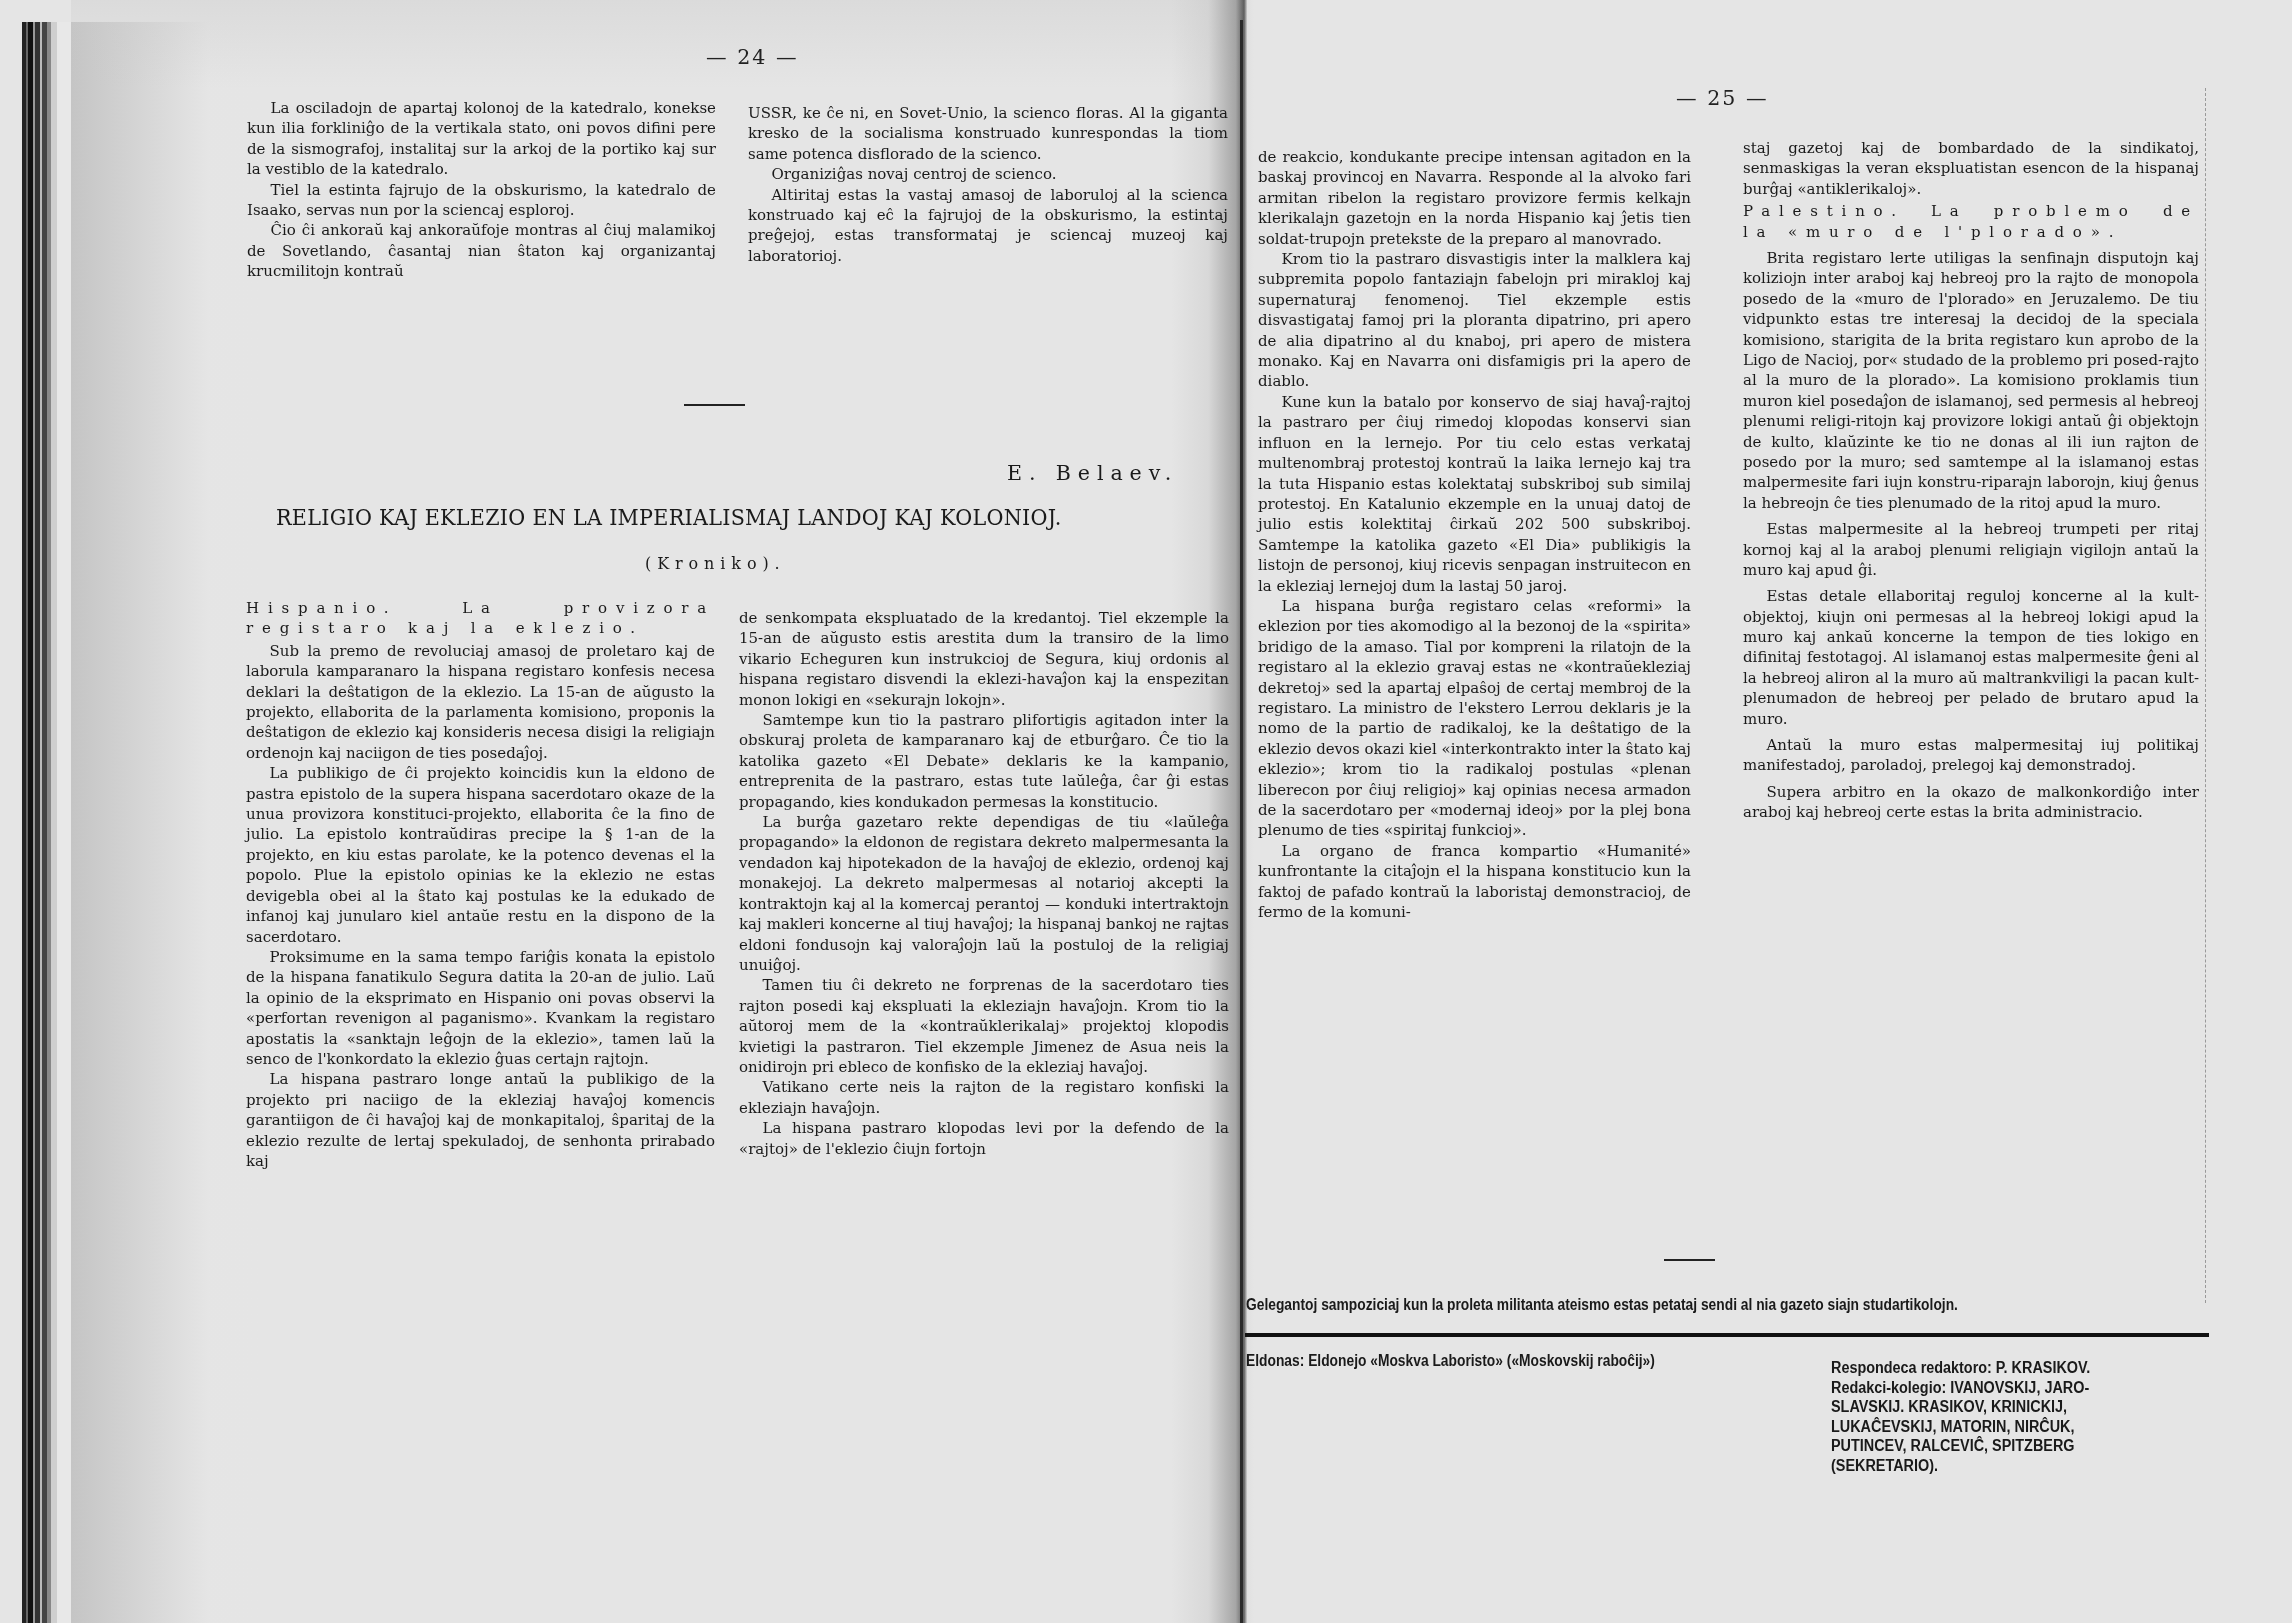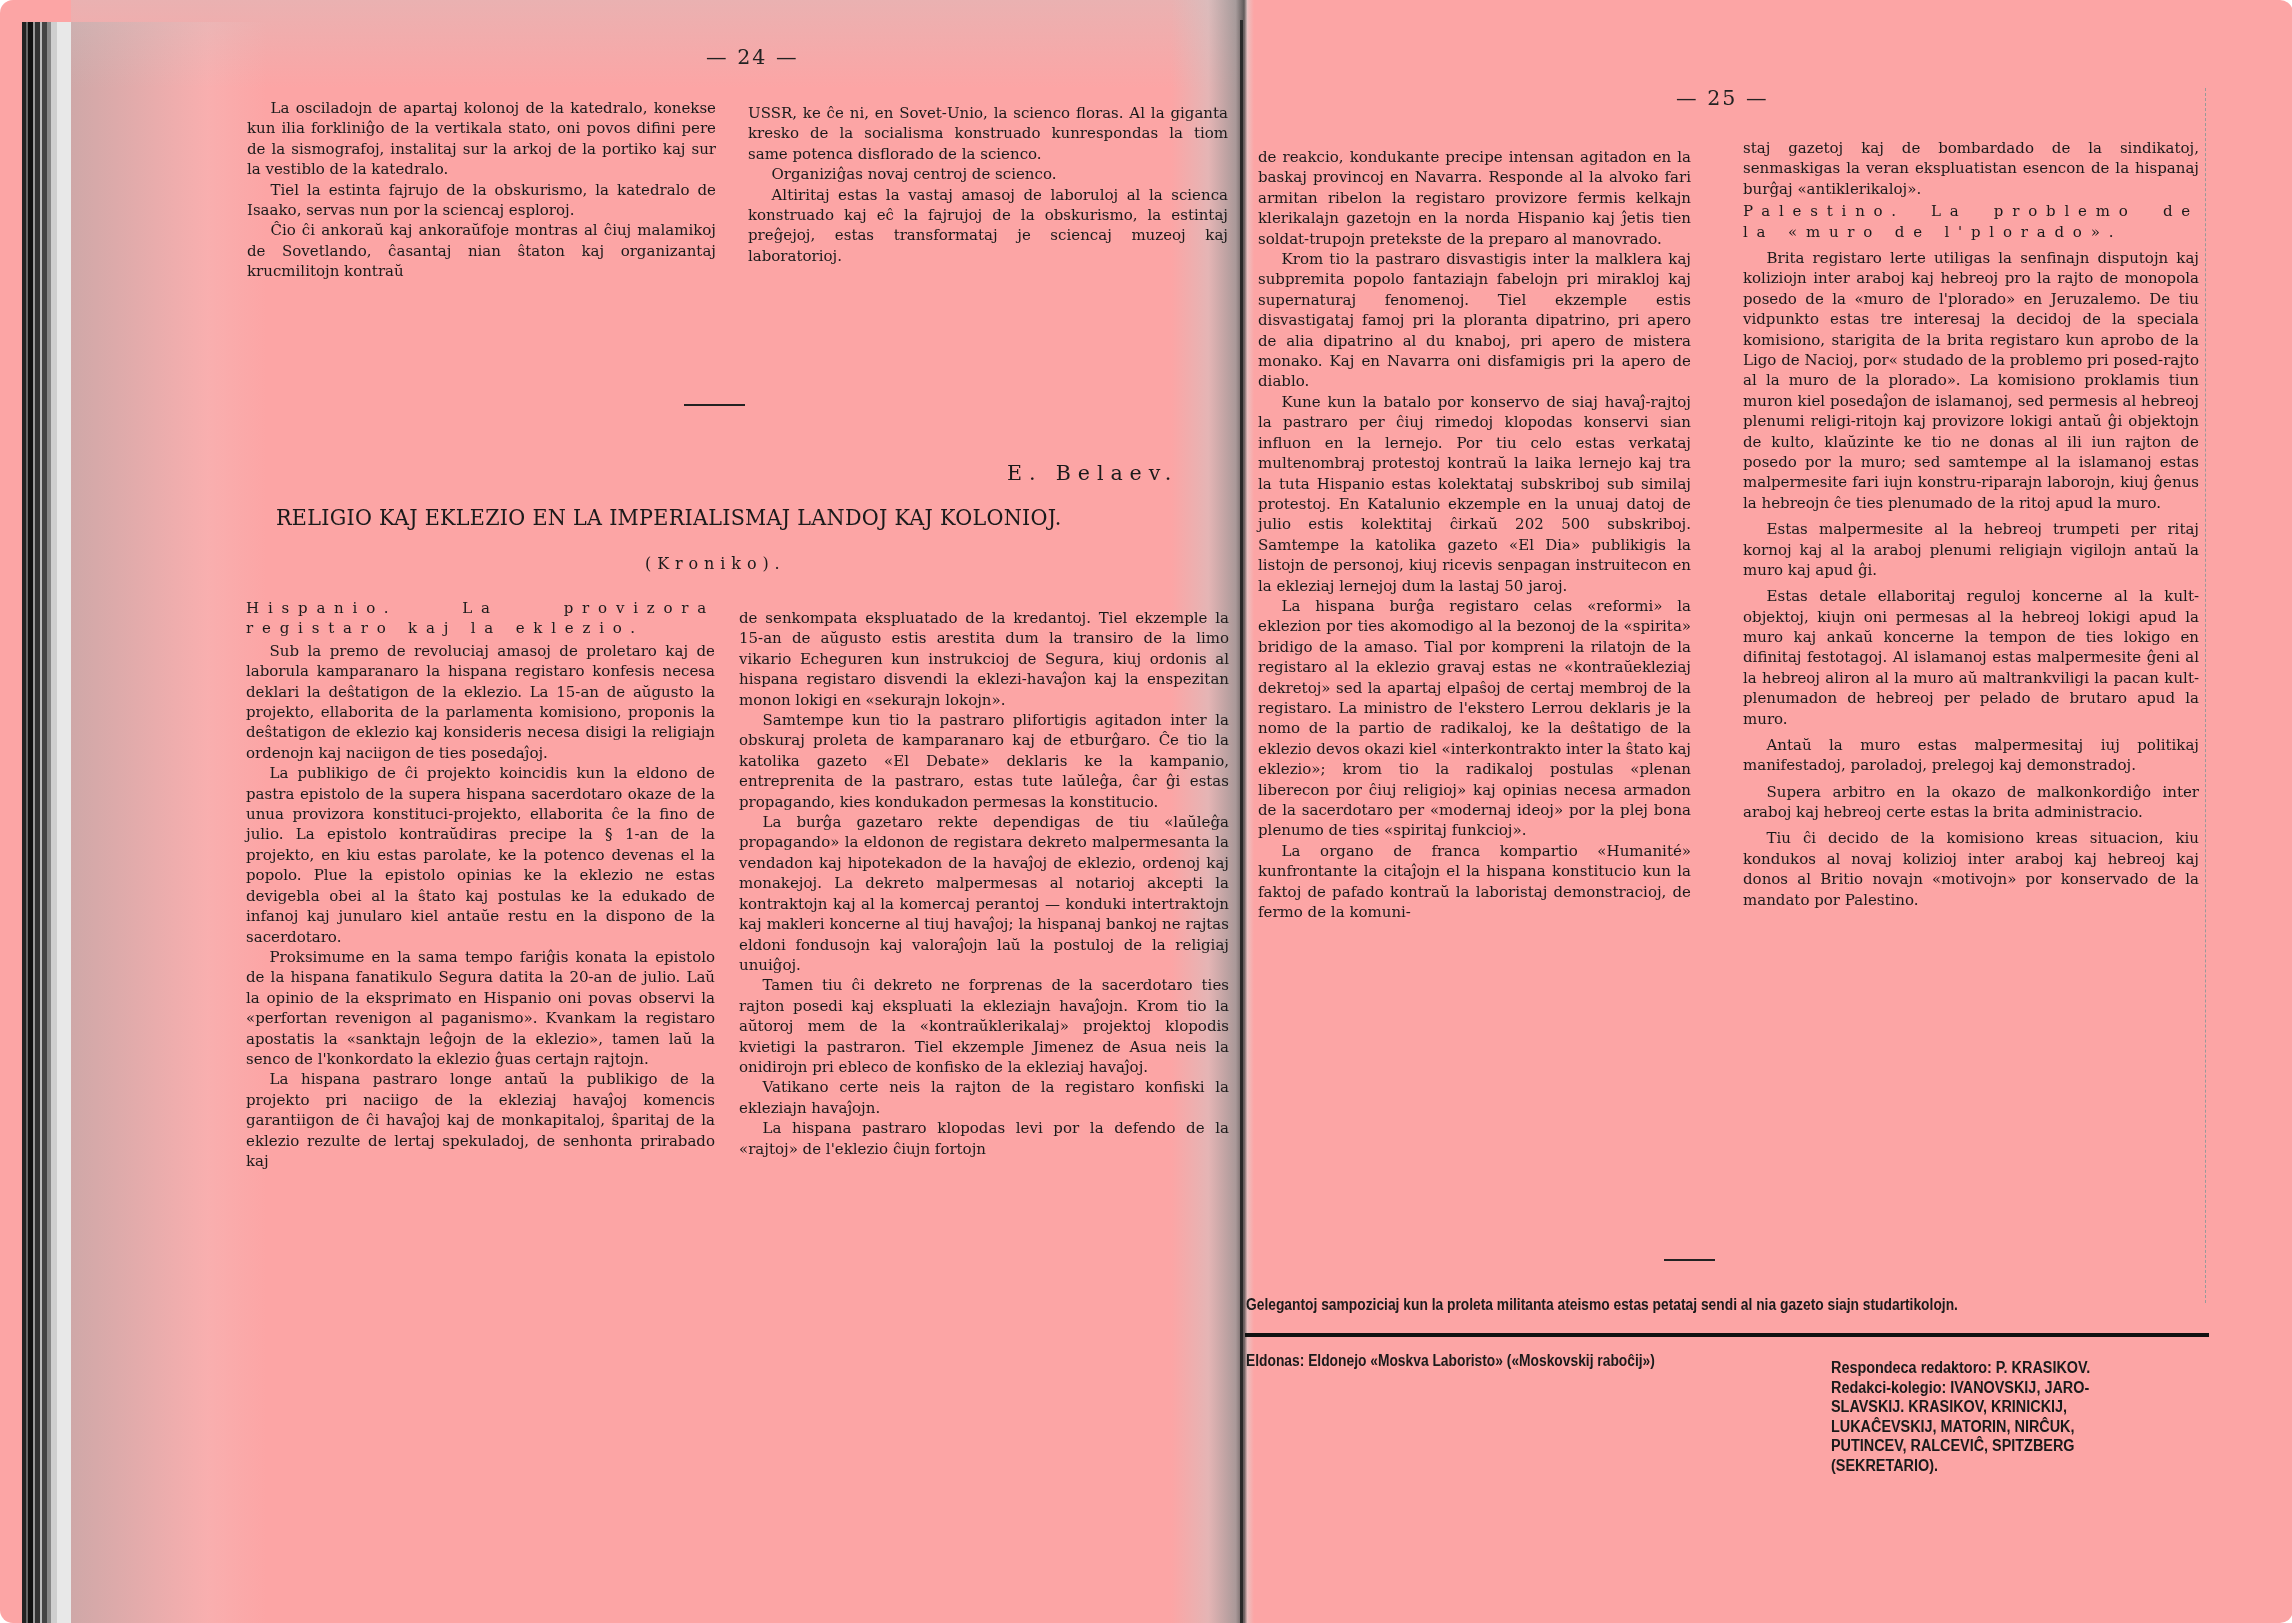--- a/index.html
+++ b/index.html
@@ -2,21 +2,21 @@
 <html><head>
 <meta charset="utf-8">
 <style>
   html, body { margin: 0; padding: 0; }
   body {
     width: 2293px; height: 1623px; position: relative; overflow: hidden;
     background: #ffffff;
     font-family: "DejaVu Serif", "Liberation Serif", serif;
     color: #1a1a1a;
   }
-  .spread { position: absolute; inset: 0; background: #fca5a5; border-radius: 13px; }
+  .spread { position: absolute; inset: 0; background: #e5e5e5; }
   .binding-strip {
     position: absolute; left: 21.6px; top: 21.6px; width: 49px; height: 1602px;
     background: repeating-linear-gradient(90deg, #222 0 3.9px, #666 3.9px 5.9px, #111 5.9px 10.8px, #999 10.8px 12.7px, #333 12.7px 17.6px, #bbb 17.6px 19.6px, #444 19.6px 25.5px, #888 25.5px 29px, #cfcfcf 29px 35px, #e8e8e8 35px 49px);
   }
   .binding-fade {
     position: absolute; left: 71px; top: 21.6px; width: 196px; height: 1602px;
     background: linear-gradient(90deg, rgba(170,170,170,0.55), rgba(230,230,230,0.15) 70%, rgba(255,255,255,0));
   }
   .top-fade {
     position: absolute; left: 71px; top: 0; width: 1176px; height: 88px;
@@ -140,21 +140,20 @@
   </div>
 
   <div class="col" id="col-r2">
     <p class="noindent">staj gazetoj kaj de bombardado de la sindikatoj, senmaskigas la veran ekspluatistan esencon de la hispanaj burĝaj «antiklerikaloj».</p>
     <p class="section-head" style="margin-top:2px">Palestino. La problemo de la «muro de l'plorado».</p>
     <p style="margin-top:5.9px">Brita registaro lerte utiligas la senfinajn disputojn kaj koliziojn inter araboj kaj hebreoj pro la rajto de monopola posedo de la «muro de l'plorado» en Jeruzalemo. De tiu vidpunkto estas tre interesaj la decidoj de la speciala komisiono, starigita de la brita registaro kun aprobo de la Ligo de Nacioj, por« studado de la problemo pri posed-rajto al la muro de la plorado». La komisiono proklamis tiun muron kiel posedaĵon de islamanoj, sed permesis al hebreoj plenumi religi-ritojn kaj provizore lokigi antaŭ ĝi objektojn de kulto, klaŭzinte ke tio ne donas al ili iun rajton de posedo por la muro; sed samtempe al la islamanoj estas malpermesite fari iujn konstru-riparajn laborojn, kiuj ĝenus la hebreojn ĉe ties plenumado de la ritoj apud la muro.</p>
     <p style="margin-top:5.9px">Estas malpermesite al la hebreoj trumpeti per ritaj kornoj kaj al la araboj plenumi religiajn vigilojn antaŭ la muro kaj apud ĝi.</p>
     <p style="margin-top:5.9px">Estas detale ellaboritaj reguloj koncerne al la kult-objektoj, kiujn oni permesas al la hebreoj lokigi apud la muro kaj ankaŭ koncerne la tempon de ties lokigo en difinitaj festotagoj. Al islamanoj estas malpermesite ĝeni al la hebreoj aliron al la muro aŭ maltrankviligi la pacan kult-plenumadon de hebreoj per pelado de brutaro apud la muro.</p>
     <p style="margin-top:5.9px">Antaŭ la muro estas malpermesitaj iuj politikaj manifestadoj, paroladoj, prelegoj kaj demonstradoj.</p>
     <p style="margin-top:5.9px">Supera arbitro en la okazo de malkonkordiĝo inter araboj kaj hebreoj certe estas la brita administracio.</p>
-    <p style="margin-top:5.9px">Tiu ĉi decido de la komisiono kreas situacion, kiu kondukos al novaj kolizioj inter araboj kaj hebreoj kaj donos al Britio novajn «motivojn» por konservado de la mandato por Palestino.</p>
   </div>
 
   <div class="rule" id="rule-r"></div>
 
   <div class="notice">Gelegantoj sampoziciaj kun la proleta militanta ateismo estas petataj sendi al nia gazeto siajn studartikolojn.</div>
   <div class="thick-rule"></div>
   <div class="publisher">Eldonas: Eldonejo «Moskva Laboristo» («Moskovskij raboĉij»)</div>
   <div class="editors">
     <div>Respondeca redaktoro: P. KRASIKOV.</div>
     <div>Redakci-kolegio: IVANOVSKIJ, JARO-</div>

